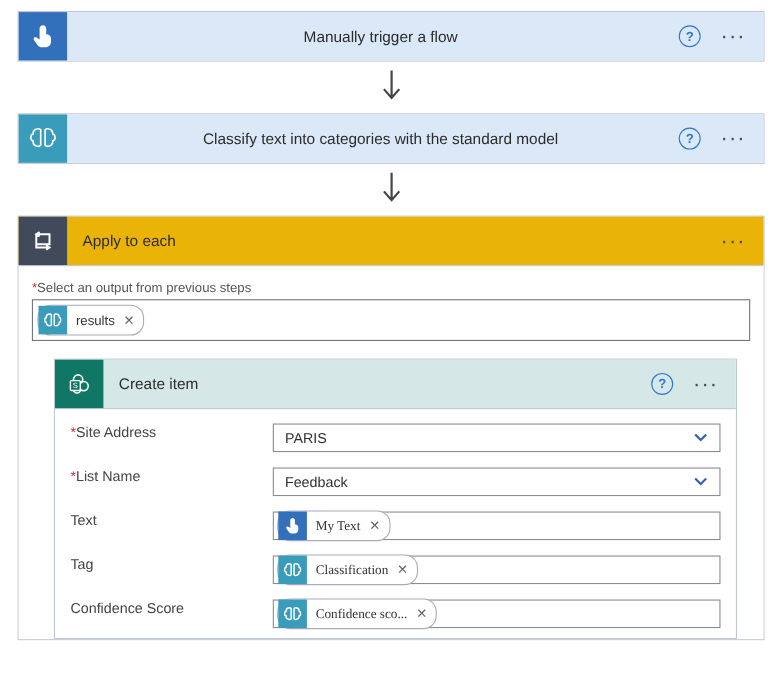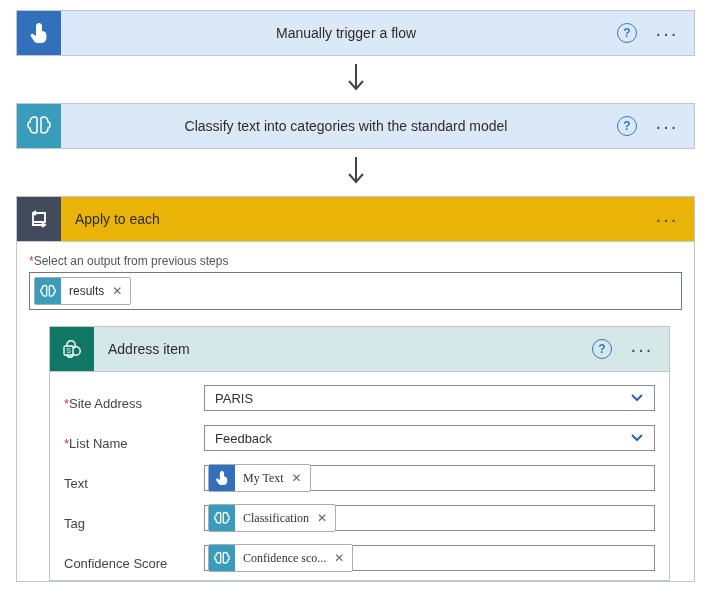--- a/index.html
+++ b/index.html
@@ -16,28 +16,28 @@
 .ib-teal { background: #0f7764; }
 .title { flex: 1; font-size: 14px; color: #2c2c2c; }
 .help { width: 20px; height: 20px; border: 1.5px solid #2f77cf; color: #2f77cf; border-radius: 50%; display: flex; align-items: center; justify-content: center; font-size: 12px; margin-right: 14px; font-weight: 600; }
 .dots { color: #4a4a4a; font-size: 20px; letter-spacing: 1px; padding: 0 4px; line-height: 6px; }
 .arrow { text-align: center; padding: 6px 0; }
 .arrow svg { display: inline-block; }
 .container-body { background: #fff; padding: 12px 12px 0 12px; border-top: 1px solid #c0c6d2;}
 .lbl { font-size: 12px; color: #555; margin-bottom: 4px; display: block; }
 .req { color: #c13c3c; }
 .input-box { border: 1px solid #6e7687; padding: 4px; background: #fff; display: flex; align-items: center; min-height: 38px; }
-.chip { display: inline-flex; align-items: center; height: 28px; border: 1px solid #aab; border-radius: 2px; background: #fff; padding-right: 8px; font-size: 12px; }
+.chip { display: inline-flex; align-items: center; height: 28px; border: 1px solid #aab; border-radius: 12px; background: #fff; padding-right: 8px; font-size: 12px; }
 .chip .cicon { width: 26px; height: 26px; display: flex; align-items: center; justify-content: center; margin-right: 8px; }
 .ci-blue { background: #3270bc; }
 .ci-aqua { background: #3a9cbb; }
 .chip-x { margin-left: 8px; color: #666; font-size: 12px; }
 .nested { margin: 0 12px 0 20px; }
 .nested .card { margin-top: 4px; }
-.form-row { display: flex; align-items: flex-end; padding: 7px 14px; }
+.form-row { display: flex; align-items: flex-start; padding: 7px 14px; gap: 44px; }
 .form-row .flabel { width: 140px; font-size: 13px; color: #444; }
 .select-box, .chip-field { flex: 1; border: 1px solid #888c97; height: 26px; display: flex; align-items: center; padding: 0 10px; background: #fff; }
 .select-box { justify-content: space-between; }
 .chip-field { padding: 3px; font-family: Liberation Serif, serif; }
 .chev { color: #2f5fc1; }
 .sp1 { height: 12px; }
 </style>
 </head>
 <body>
 
@@ -109,21 +109,21 @@
         <div class="card-header hdr-teal">
           <div class="icon-box ib-teal">
             <svg width="20" height="20" viewBox="0 0 20 20">
                 <circle cx="9" cy="6" r="4.2" fill="none" stroke="#fff" stroke-width="1.4"></circle>
                 <circle cx="14" cy="12" r="4.2" fill="none" stroke="#fff" stroke-width="1.4"></circle>
                 <circle cx="8" cy="15" r="3.2" fill="none" stroke="#fff" stroke-width="1.4"></circle>
                 <rect x="2" y="7" width="9" height="9" rx="1" fill="#0f7764" stroke="#fff" stroke-width="1.3"></rect>
                 <text x="6.5" y="14" text-anchor="middle" font-size="7" fill="#fff" font-family="Arial">S</text>
               </svg>
           </div>
-          <div class="title">Address item</div>
+          <div class="title">Create item</div>
           <div class="help">?</div>
           <div class="dots">···</div>
         </div>
         <div style="border-top:1px solid #c0c6d2;padding:6px 0 2px;">
 
           <div class="form-row">
             <div class="flabel"><span class="req">*</span><span>Site Address</span></div>
             <div class="select-box">
               <span>PARIS</span>
               <span class="chev"><svg width="14" height="10" viewBox="0 0 14 10">

